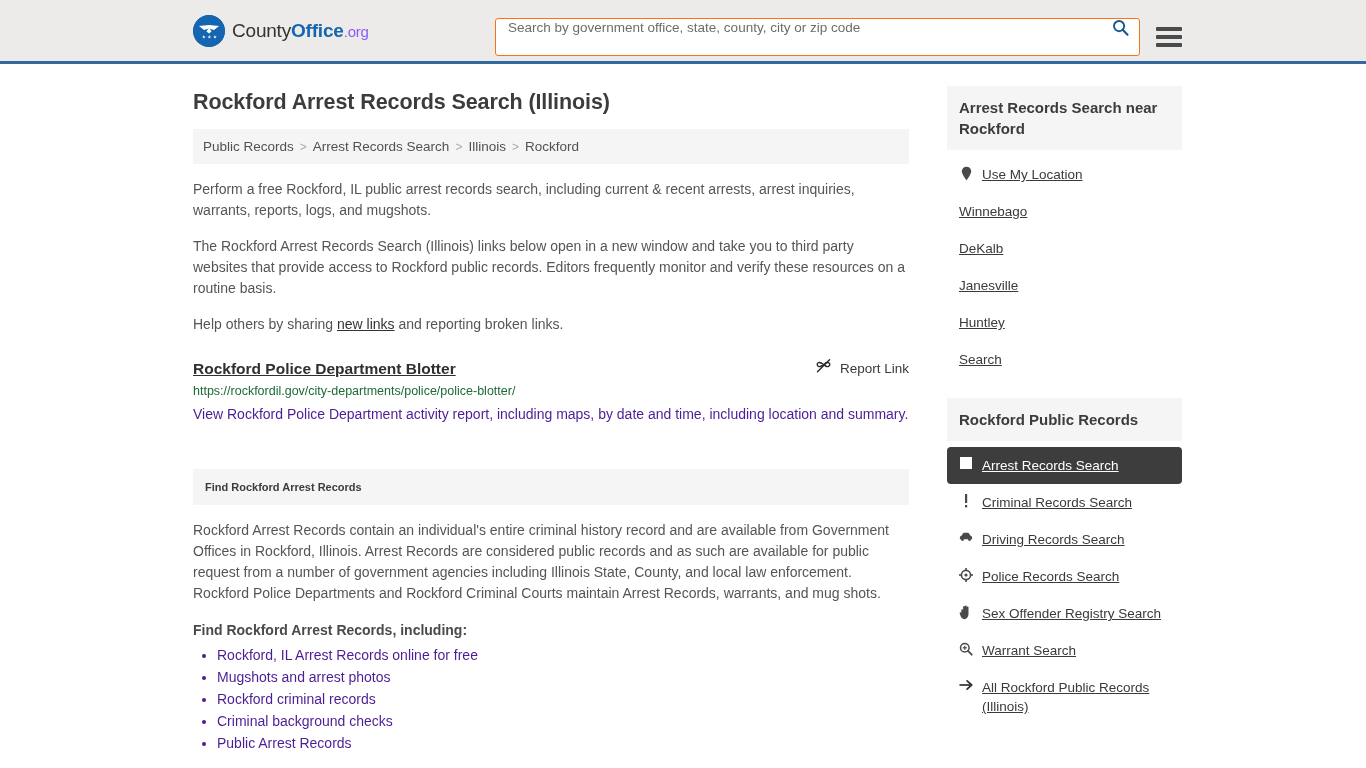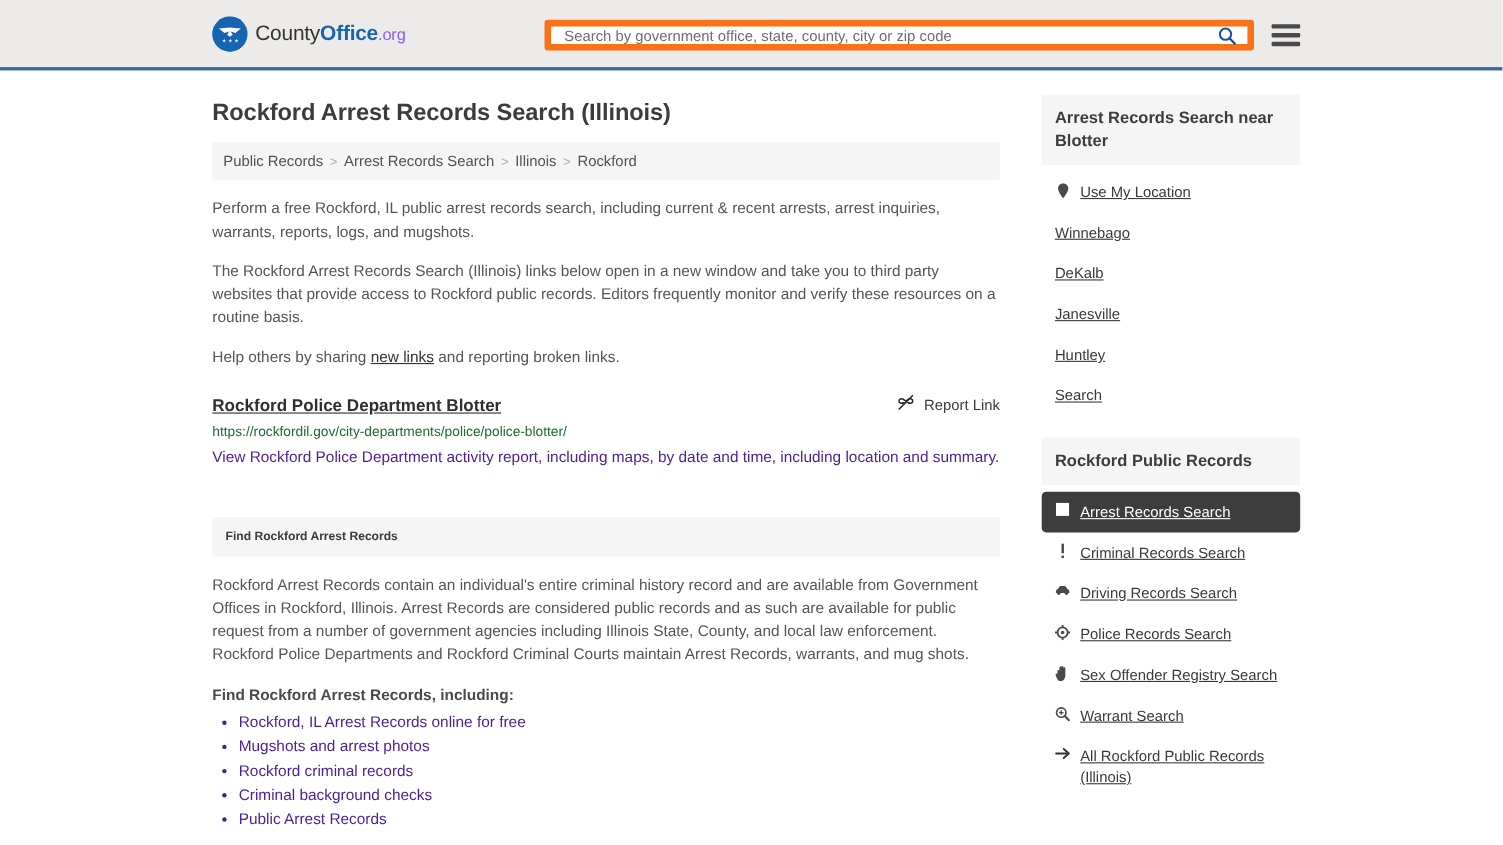--- a/index.html
+++ b/index.html
@@ -47,26 +47,26 @@
 
   .search-area {
     position: absolute;
     left: 495px;
     top: 18px;
     display: flex;
     align-items: center;
   }
   .search-box {
     width: 645px;
-    height: 28px;
+    height: 38px;
     background: #ffffff;
-    border: 6px solid #f97316;
+    border: 1px solid #f97316;
     border-radius: 3px;
     display: flex;
-    align-items: center;
+    align-items: flex-start;
     padding: 0 10px;
   }
   .search-box input {
     border: 0;
     outline: 0;
     flex: 1;
     font-size: 13.5px;
     color: #6d6d6d;
     font-family: "Liberation Sans", sans-serif;
     background: transparent;
@@ -321,21 +321,21 @@
       <li>Rockford criminal records</li>
       <li>Criminal background checks</li>
       <li>Public Arrest Records</li>
     </ul>
   </div>
 
   <div class="side-col">
 
     <div class="panel">
       <div class="panel-head">
-        <h3>Arrest Records Search near Blotter</h3>
+        <h3>Arrest Records Search near Rockford</h3>
       </div>
       <div class="panel-body">
 
         <div class="side-item">
           <span class="side-icon">
             <svg width="11" height="15" viewBox="0 0 12 16">
               <path d="M6 0.6 C3 0.6 0.9 2.8 0.9 5.6 C0.9 9.2 6 15.4 6 15.4 C6 15.4 11.1 9.2 11.1 5.6 C11.1 2.8 9 0.6 6 0.6 Z" fill="#4a4a4a"></path>
             </svg>
           </span>
           <span class="side-label">Use My Location</span>

